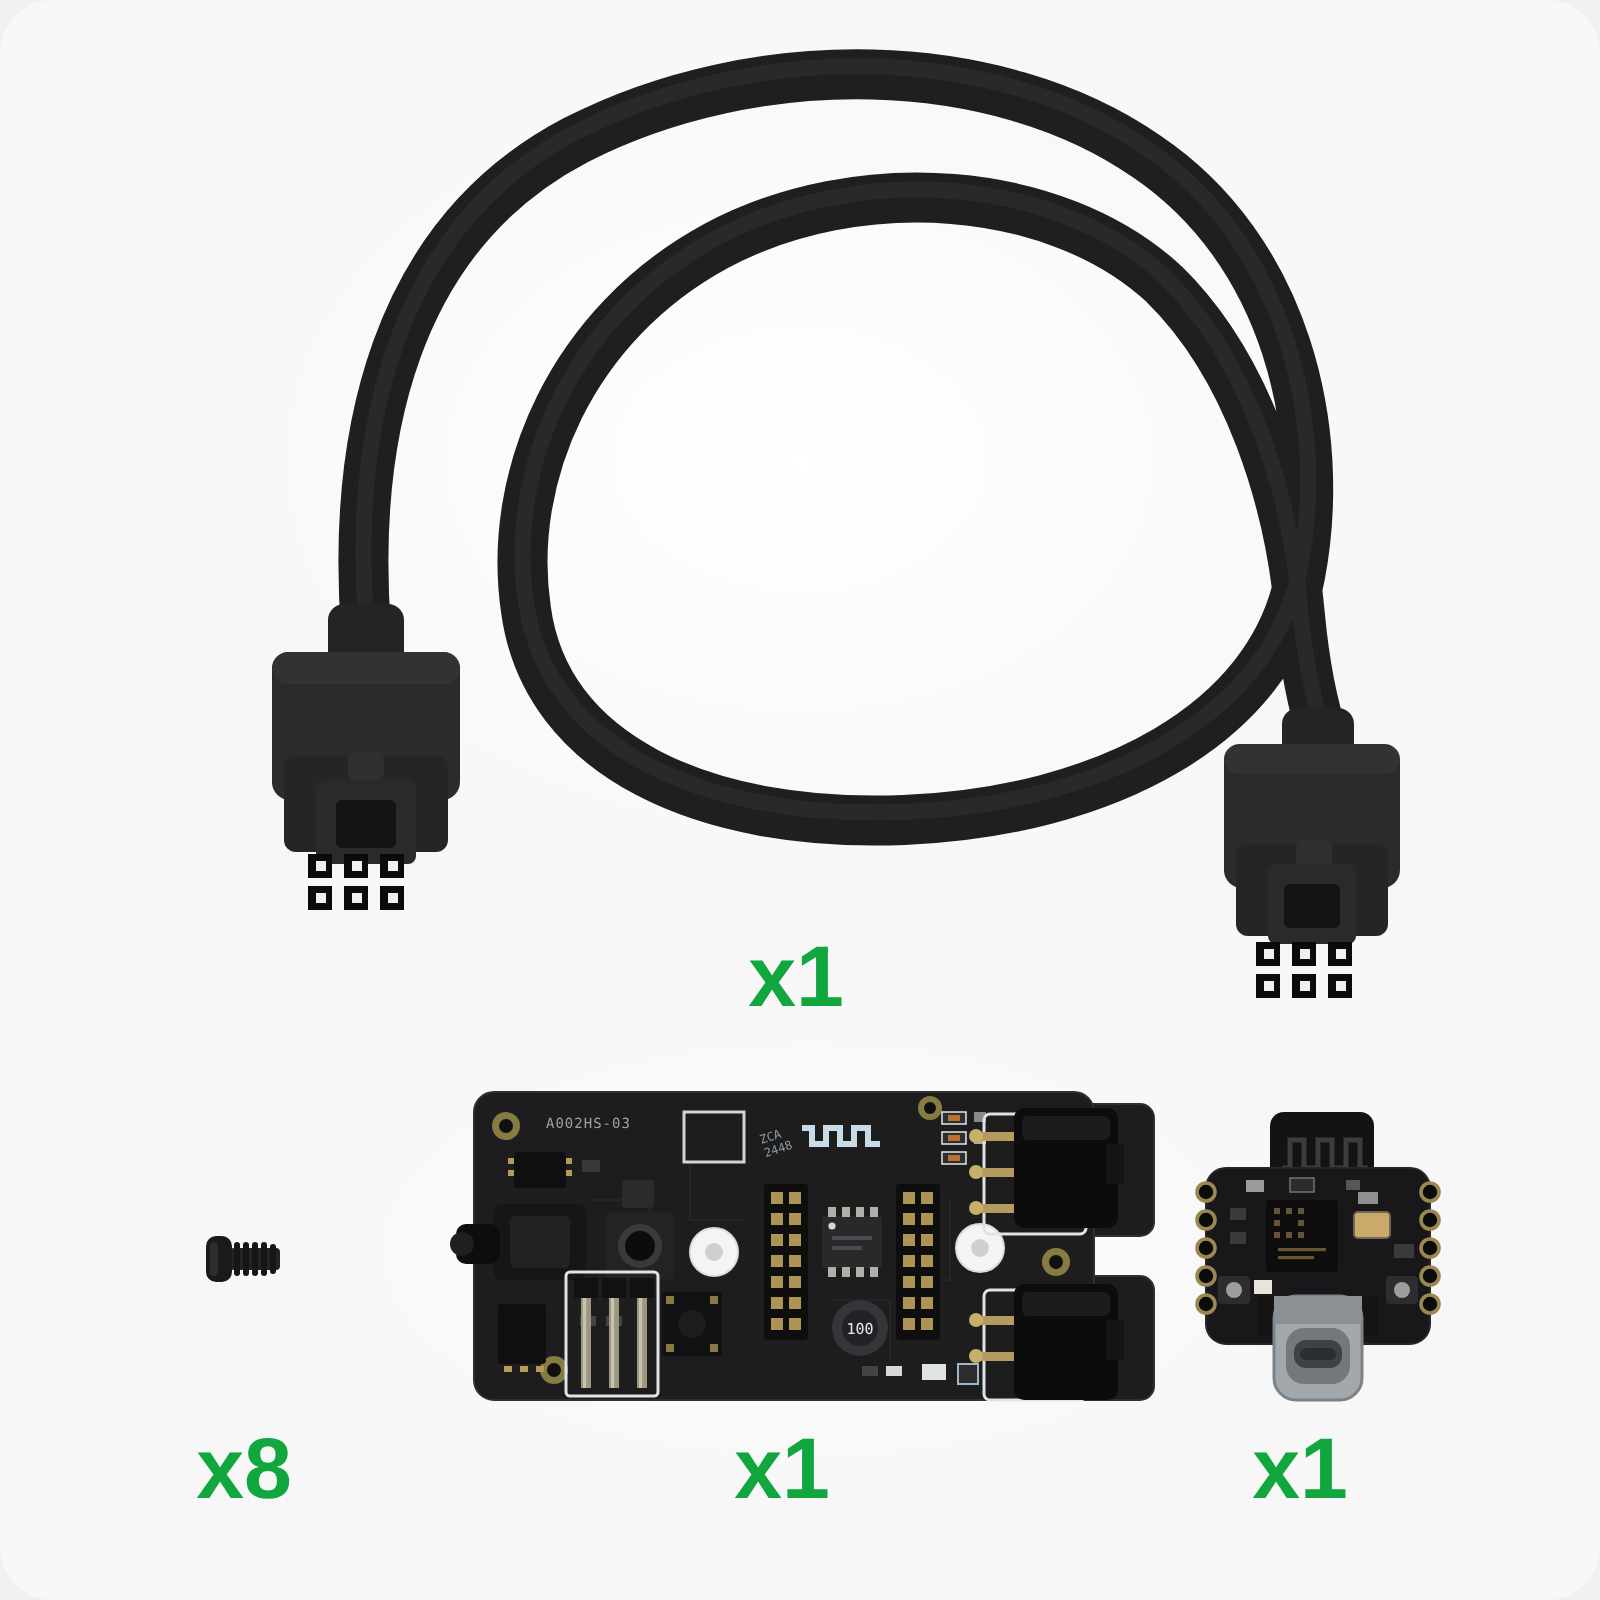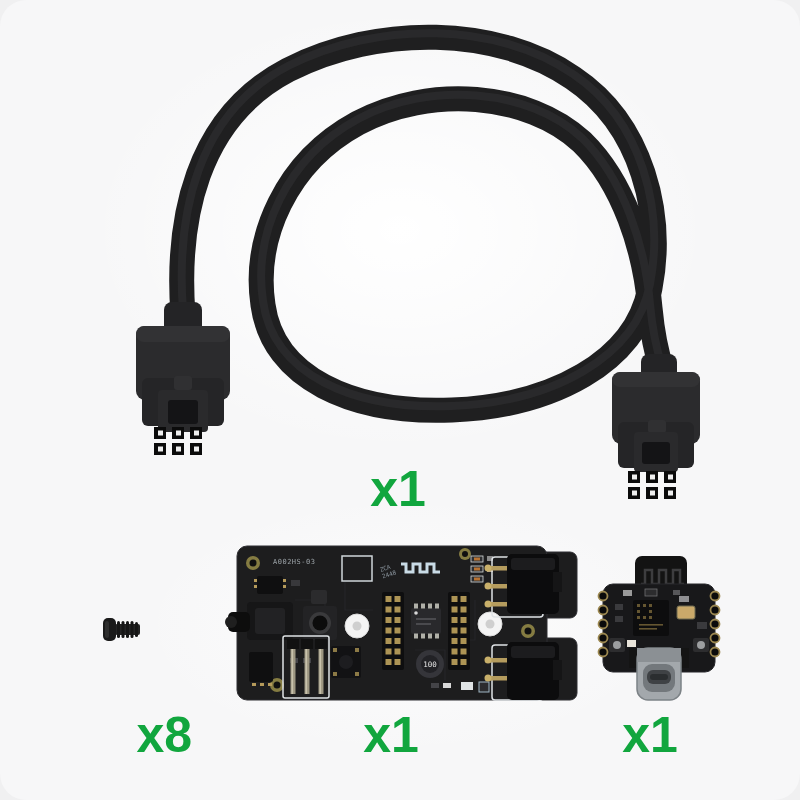--- a/index.html
+++ b/index.html
@@ -7,21 +7,21 @@
   .stage{position:absolute;inset:0;border-radius:26px;
     background:
       radial-gradient(ellipse 420px 300px at 400px 230px, #ffffff 0%, rgba(255,255,255,0) 75%),
       radial-gradient(ellipse 330px 160px at 405px 625px, #fdfdfd 0%, rgba(255,255,255,0) 80%),
       #f7f7f8;}
   svg{position:absolute;overflow:visible;display:block;}
   .cable-svg{left:100px;top:20px;width:620px;height:500px;}
   .screw-svg{left:95px;top:612px;width:55px;height:36px;}
   .pcb-svg{left:235px;top:540px;width:345px;height:165px;}
   .module-svg{left:595px;top:552px;width:130px;height:152px;}
-  .qty{position:absolute;width:140px;text-align:center;font-size:50px;font-weight:700;
+  .qty{position:absolute;width:140px;text-align:center;font-size:43px;font-weight:700;
     line-height:46px;letter-spacing:0px;}
   .qty-cable{left:328px;top:466px;}
   .qty-screw{left:52px;top:712px;}
   .qty-board{left:321px;top:712px;}
   .qty-module{left:580px;top:712px;}
   text{font-family:"DejaVu Sans Mono", monospace;}
 </style>
 </head>
 <body>
 
@@ -355,17 +355,17 @@
       <rect x="85" y="96" width="9" height="20" fill="#141414"></rect>
       <rect x="42" y="96" width="44" height="52" rx="11" fill="#a3a8ac" stroke="#7c8286" stroke-width="1.5"></rect>
       <rect x="42" y="96" width="44" height="14" fill="#8b9094"></rect>
       <rect x="48" y="112" width="32" height="28" rx="9" fill="#73787c"></rect>
       <rect x="52" y="118" width="24" height="14" rx="6" fill="#3f4245"></rect>
       <rect x="55" y="122" width="18" height="6" rx="3" fill="#2b2e30"></rect>
     </g>
   </svg>
 
   <div class="qty qty-cable" style="color: rgb(17, 166, 62);">x1</div>
-  <div class="qty qty-screw" style="color: rgb(17, 166, 62); text-align: right;">x8</div>
+  <div class="qty qty-screw" style="color: rgb(17, 166, 62);">x8</div>
   <div class="qty qty-board" style="color: rgb(17, 166, 62);">x1</div>
   <div class="qty qty-module" style="color: rgb(17, 166, 62);">x1</div>
 
 </div>
 
 </body></html>

